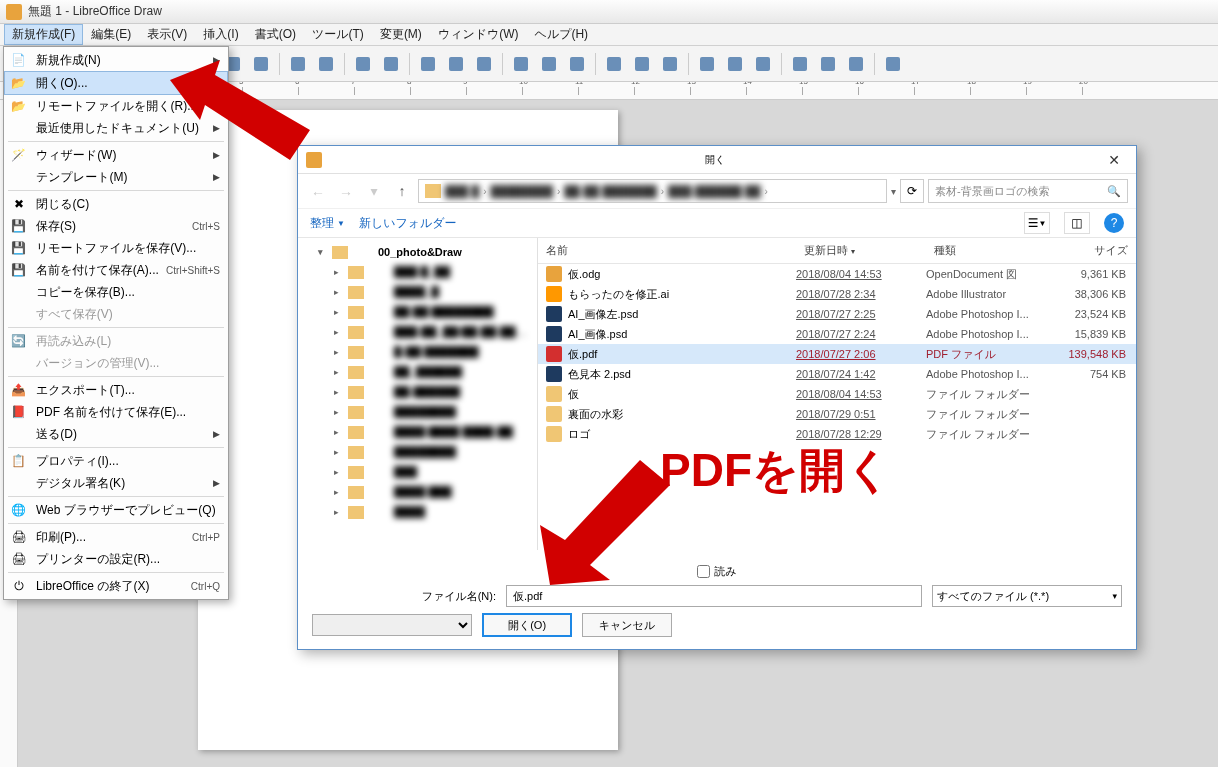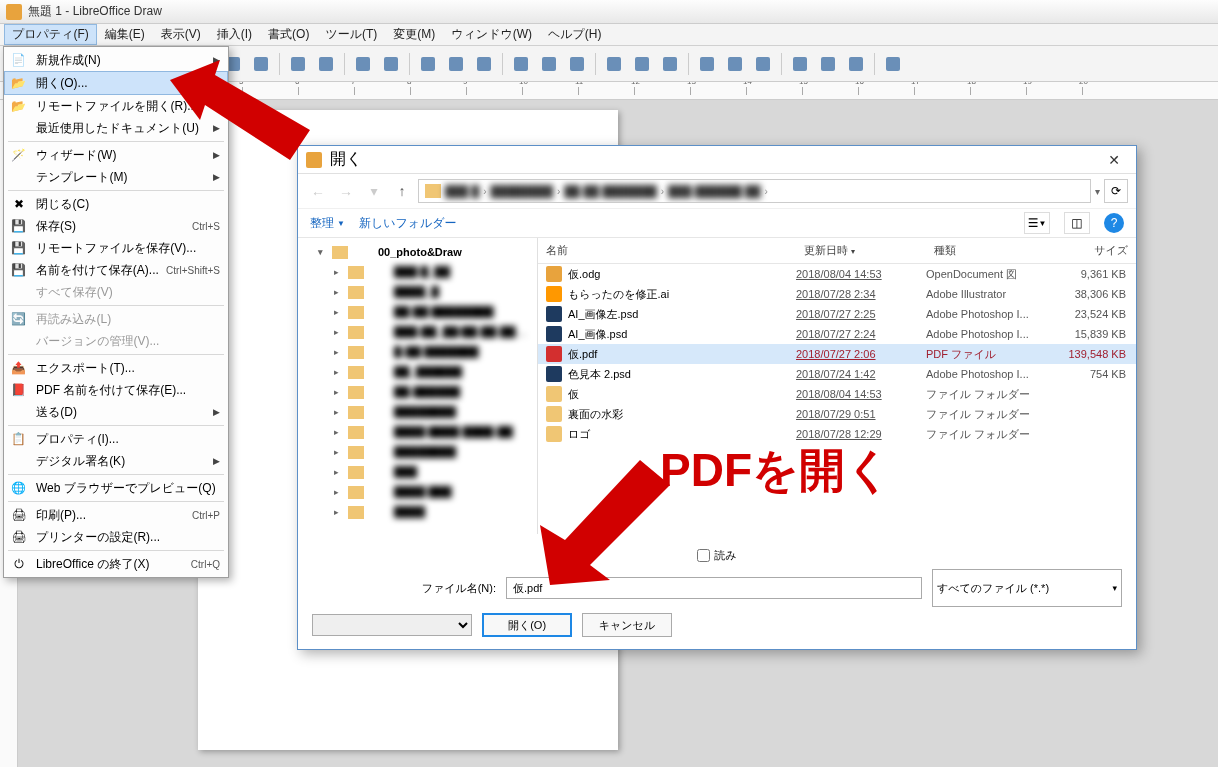--- a/index.html
+++ b/index.html
@@ -40,21 +40,21 @@
 .file-menu .mi-icon { width: 18px; height: 16px; margin-right: 8px; display: flex; align-items: center; justify-content: center; }
 .file-menu .mi-label { flex: 1; font-size: 12px; }
 .file-menu .mi-accel { font-size: 10px; color: #555; }
 .file-menu .mi-arrow { font-size: 9px; color: #444; }
 .file-menu .sep { height: 1px; background: #d8d8d8; margin: 2px 4px; }
 
 
 .open-dialog { position: absolute; left: 297px; top: 145px; width: 840px; height: 505px; background: #fff; border: 1px solid #5c8fc7; box-shadow: 4px 4px 12px rgba(0,0,0,.3); z-index: 40; display: flex; flex-direction: column; }
 .dlg-title { height: 28px; background: #fff; display: flex; align-items: center; padding: 0 8px; border-bottom: 1px solid #e0e0e0; }
 .dlg-title .icon { width: 16px; height: 16px; background: #e8a33d; border-radius: 2px; margin-right: 8px; }
-.dlg-title .txt { flex: 1; font-size: 16px; }
+.dlg-title .txt { flex: 1; font-size: 10px; text-align: center; }
 .dlg-title .close { width: 28px; text-align: center; font-size: 14px; font-family: sans-serif; color: #333; }
 .dlg-nav { height: 34px; display: flex; align-items: center; padding: 0 8px; gap: 4px; }
 .nav-btn { width: 24px; height: 24px; display: flex; align-items: center; justify-content: center; color: #555; font-size: 14px; }
 .nav-btn.disabled { color: #ccc; }
 .addr-bar { flex: 1; height: 24px; border: 1px solid #ccc; display: flex; align-items: center; padding: 0 6px; gap: 4px; overflow: hidden; }
 .addr-bar .folder-ico { width: 16px; height: 14px; background: #f0c674; }
 .addr-bar .crumb { color: #333; font-size: 11px; filter: blur(3px); }
 .addr-bar .crumb:last-child { filter: none; }
 .addr-bar .sep2 { color: #999; font-size: 10px; }
 .addr-refresh { width: 24px; height: 24px; border: 1px solid #ccc; display: flex; align-items: center; justify-content: center; }
@@ -92,39 +92,39 @@
 .file-row .fdate { width: 130px; color: #555; text-decoration: underline; }
 .file-row .ftype { width: 130px; color: #555; overflow: hidden; text-overflow: ellipsis; white-space: nowrap; }
 .file-row .fsize { width: 80px; text-align: right; padding-right: 10px; color: #555; }
 .file-row.selected .fdate, .file-row.selected .ftype, .file-row.selected .fsize { color: #a02030; }
 
 .dlg-footer { padding: 8px 14px 12px; }
 .footer-row { display: flex; align-items: center; gap: 10px; margin-top: 6px; }
 .footer-row .lbl { width: 184px; text-align: right; font-size: 11px; }
 .footer-row .chk { display: flex; align-items: center; gap: 4px; font-size: 11px; }
 .fname-input { flex: 1; height: 22px; border: 1px solid #aaa; padding: 0 6px; font-size: 11px; }
-.filter-select { width: 190px; height: 38px; border: 1px solid #aaa; font-size: 11px; padding: 0 4px; display: flex; align-items: center; justify-content: space-between; }
+.filter-select { width: 190px; height: 22px; border: 1px solid #aaa; font-size: 11px; padding: 0 4px; display: flex; align-items: center; justify-content: space-between; }
 .version-select { width: 160px; height: 22px; border: 1px solid #aaa; }
 .dlg-btn { width: 90px; height: 24px; border: 1px solid #aaa; background: #f8f8f8; font-size: 11px; display: flex; align-items: center; justify-content: center; }
 .dlg-btn.primary { border: 2px solid #1e88e5; }
 
 
 .red-arrow { position: absolute; z-index: 60; }
 .red-text { position: absolute; z-index: 60; color: #d10000; font-size: 46px; font-weight: 700; font-family: "Yu Gothic", sans-serif; }
 </style>
 </head>
 <body>
 
 <div class="titlebar">
   <div class="icon"></div>
   <div class="title">無題 1 - LibreOffice Draw</div>
 </div>
 
 <div class="menubar" id="menubar">
-    <div class="item active">プロパティ(F)</div>
+    <div class="item active">新規作成(F)</div>
     <div class="item">編集(E)</div>
     <div class="item">表示(V)</div>
     <div class="item">挿入(I)</div>
     <div class="item">書式(O)</div>
     <div class="item">ツール(T)</div>
     <div class="item">変更(M)</div>
     <div class="item">ウィンドウ(W)</div>
     <div class="item">ヘルプ(H)</div>
   </div>
 
@@ -398,20 +398,24 @@
       <div class="mi-accel">Ctrl+S</div>
     </div>
     <div class="mi">
       <div class="mi-icon">💾</div>
       <div class="mi-label">リモートファイルを保存(V)...</div>
     </div>
     <div class="mi">
       <div class="mi-icon">💾</div>
       <div class="mi-label">名前を付けて保存(A)...</div>
       <div class="mi-accel">Ctrl+Shift+S</div>
+    </div>
+    <div class="mi">
+      <div class="mi-icon"></div>
+      <div class="mi-label">コピーを保存(B)...</div>
     </div>
     <div class="mi disabled">
       <div class="mi-icon"></div>
       <div class="mi-label">すべて保存(V)</div>
     </div>
     <div class="sep"></div>
     <div class="mi disabled">
       <div class="mi-icon">🔄</div>
       <div class="mi-label">再読み込み(L)</div>
     </div>
@@ -483,20 +487,24 @@
         <span class="sep2">›</span>
       <span class="crumb">████████</span>
         <span class="sep2">›</span>
       <span class="crumb">██-██ ███████</span>
         <span class="sep2">›</span>
       <span class="crumb">███-██████ ██</span>
         <span class="sep2">›</span>
     </div>
     <div style="font-size:10px;color:#666">▾</div>
     <div class="addr-refresh">⟳</div>
+    <div class="search-box">
+      <span>素材-背景画ロゴの検索</span>
+      <span class="mag">🔍</span>
+    </div>
   </div>
   <div class="dlg-toolbar">
     <div class="btn">
         <span>整理</span> 
         <span style="font-size:8px">▼</span>
       </div>
     <div class="btn">新しいフォルダー</div>
     <div class="spacer"></div>
     <div class="view-btn">☰ <span style="font-size:8px">▼</span></div>
     <div class="view-btn">◫</div>

